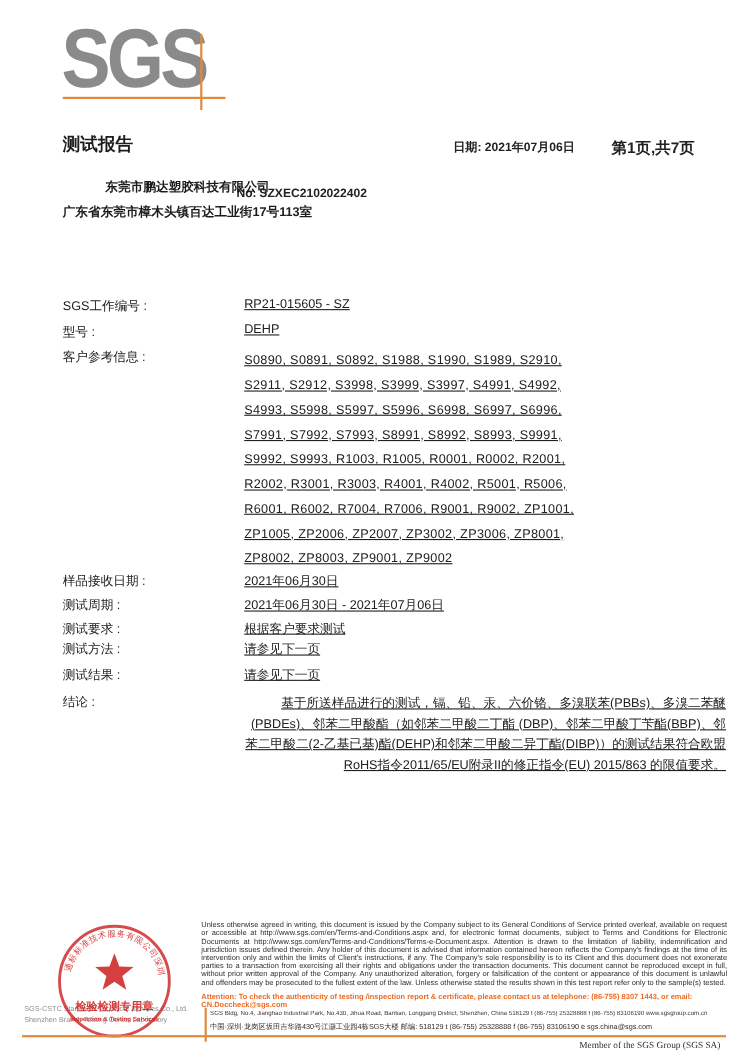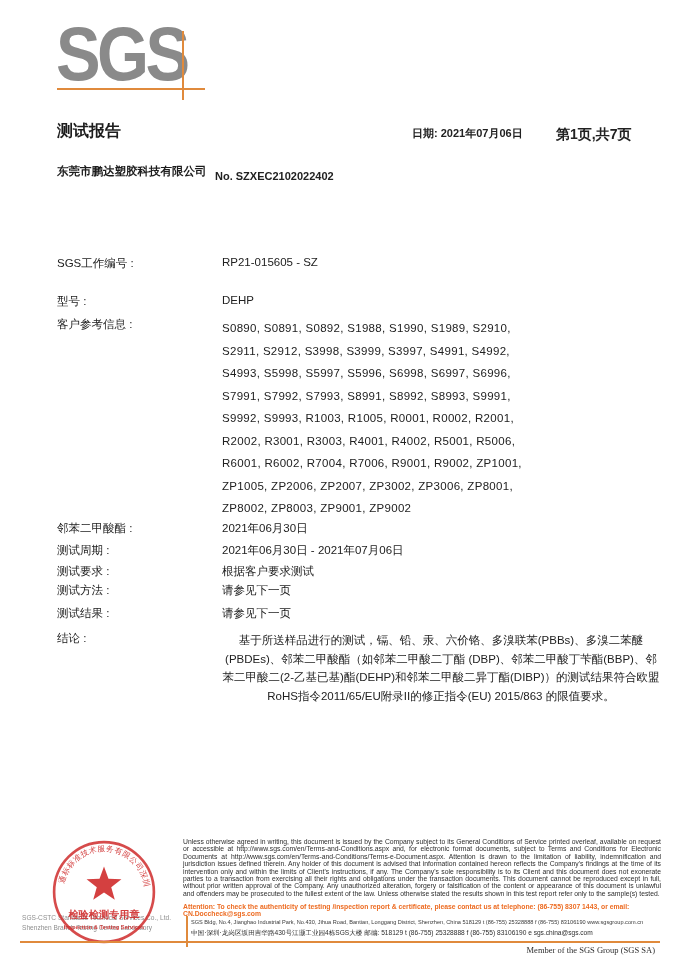--- a/index.html
+++ b/index.html
@@ -18,24 +18,24 @@
   .report-title{position:absolute;left:57px;top:121px;font-size:16px;font-weight:bold;color:#1c1c1c;}
   .report-no{position:absolute;left:215px;top:126px;font-size:11px;font-weight:bold;margin-top:44px;}
   .report-date{position:absolute;left:412px;top:126px;font-size:11px;font-weight:bold;}
   .report-page{position:absolute;left:556px;top:126px;font-size:14px;font-weight:bold;}
   
   .applicant{position:absolute;left:57px;top:160px;font-size:11.5px;line-height:22px;font-weight:bold;color:#1c1c1c;text-align:center;}
   
   .intro{position:absolute;left:57px;top:250px;font-size:11.5px;}
   .frow{position:absolute;left:57px;right:17px;display:flex;font-size:11.5px;}
   .frow .lbl{width:165px;flex:none;}
-  .frow .val{flex:1;}
+  .frow .val{flex:1;text-decoration:underline;}
   .pre{white-space:pre-line;}
   .refs{line-height:22.5px;letter-spacing:0.3px;}
-  .conclusion-val{line-height:18.6px;text-align:center;}
+  .conclusion-val{line-height:18.6px;text-align:right;}
   
   .terms{
     position:absolute;left:183px;top:838px;width:478px;
     font-size:6.8px;line-height:7.4px;text-align:justify;color:#2e2e2e;
   }
   .attention{
     position:absolute;left:183px;top:903px;width:478px;
     font-size:6.8px;line-height:7.4px;font-weight:bold;color:#ed6b21;
   }
   .addr-vline{position:absolute;left:186px;top:916px;width:1.5px;height:31px;background:#e08a3c;}
@@ -55,24 +55,25 @@
   <div class="logo-hline"></div>
   <div class="logo-vline"></div>
 
   <div class="report-title">测试报告</div>
   <div class="report-no">No. SZXEC2102022402</div>
   <div class="report-date">日期: 2021年07月06日</div>
   <div class="report-page">第1页,共7页</div>
 
   <div class="applicant">
     <div>东莞市鹏达塑胶科技有限公司</div>
+    <div>广东省东莞市樟木头镇百达工业街17号113室</div>
   </div>
 
 
-  <div class="frow" style="top:256px">
+  <div class="frow" style="top:271px">
     <div class="lbl">SGS工作编号 :</div>
     <div class="val">RP21-015605 - SZ</div>
   </div>
 
   <div class="frow" style="top:294px">
     <div class="lbl">型号 :</div>
     <div class="val">DEHP</div>
   </div>
 
   <div class="frow" style="top:317px">
@@ -82,21 +83,21 @@
 S4993, S5998, S5997, S5996, S6998, S6997, S6996,
 S7991, S7992, S7993, S8991, S8992, S8993, S9991,
 S9992, S9993, R1003, R1005, R0001, R0002, R2001,
 R2002, R3001, R3003, R4001, R4002, R5001, R5006,
 R6001, R6002, R7004, R7006, R9001, R9002, ZP1001,
 ZP1005, ZP2006, ZP2007, ZP3002, ZP3006, ZP8001,
 ZP8002, ZP8003, ZP9001, ZP9002</div>
   </div>
 
   <div class="frow" style="top:521px">
-    <div class="lbl">邻苯二甲酸酯 :</div>
+    <div class="lbl">样品接收日期 :</div>
     <div class="val">2021年06月30日</div>
   </div>
 
   <div class="frow" style="top:543px">
     <div class="lbl">测试周期 :</div>
     <div class="val">2021年06月30日 - 2021年07月06日</div>
   </div>
 
   <div class="frow" style="top:564px">
     <div class="lbl">测试要求 :</div>

